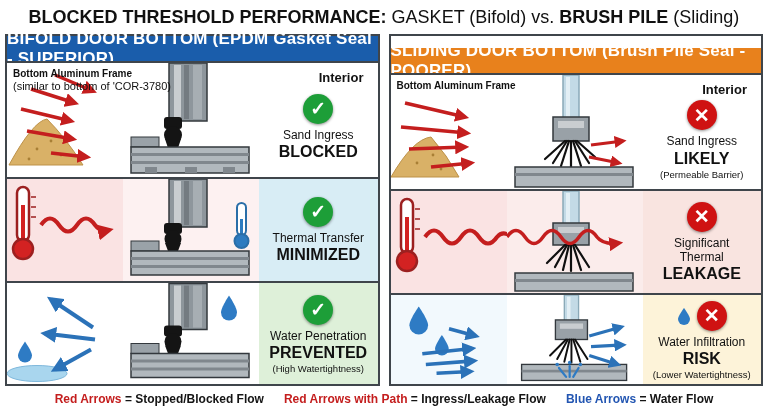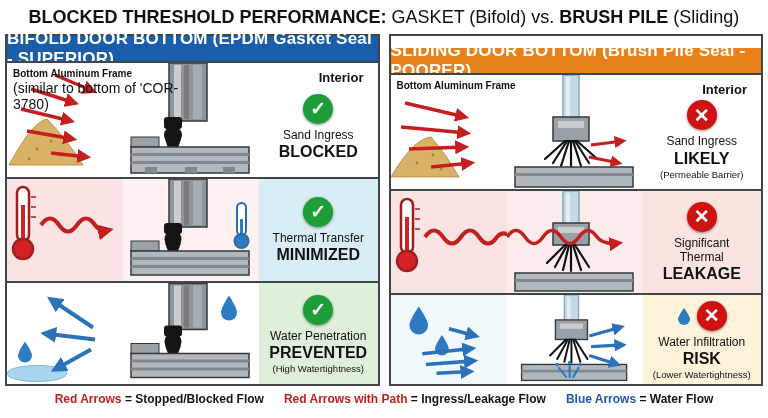--- a/index.html
+++ b/index.html
@@ -15,21 +15,21 @@
   .row{display:flex;border-top:2.5px solid #3f454b;position:relative;overflow:hidden;}
   .r1{height:114px;flex:none;}
   .r2{height:102px;flex:none;}
   .r3{flex:1;}
   .hazard{width:116px;flex:none;position:relative;}
   .section{width:136px;flex:none;position:relative;}
   .hazard svg,.section svg{display:block;width:100%;height:100%;}
   .status{flex:1;display:flex;flex-direction:column;align-items:center;justify-content:center;text-align:center;padding:4px 4px 2px;}
   .r1 .status{padding-top:18px;}
   .frame-label{position:absolute;top:5px;left:6px;width:175px;z-index:3;font-size:10px;font-weight:700;line-height:1.15;text-align:left;}
-  .frame-sub{font-size:14px;font-weight:400;display:block;}
+  .frame-sub{font-size:11px;font-weight:400;display:block;}
   .interior{position:absolute;top:7px;right:14px;z-index:3;font-weight:800;font-size:13px;}
   .badge{width:30px;height:30px;border-radius:50%;color:#fff;font-size:19px;font-weight:800;display:flex;align-items:center;justify-content:center;margin-bottom:4px;box-shadow:0 1px 3px rgba(0,0,0,.45);}
   .badge.ok{background:#1d9e38;}
   .badge.bad{background:#cf1212;}
   .badge-row{display:flex;align-items:center;gap:6px;margin-bottom:4px;}
   .badge-row .badge{margin-bottom:0;}
   .l1{font-size:12px;line-height:1.2;white-space:pre-line;}
   .l2{font-size:16px;font-weight:800;line-height:1.25;}
   .l3{font-size:9.5px;line-height:1.2;}
   .l3:empty{display:none;}

